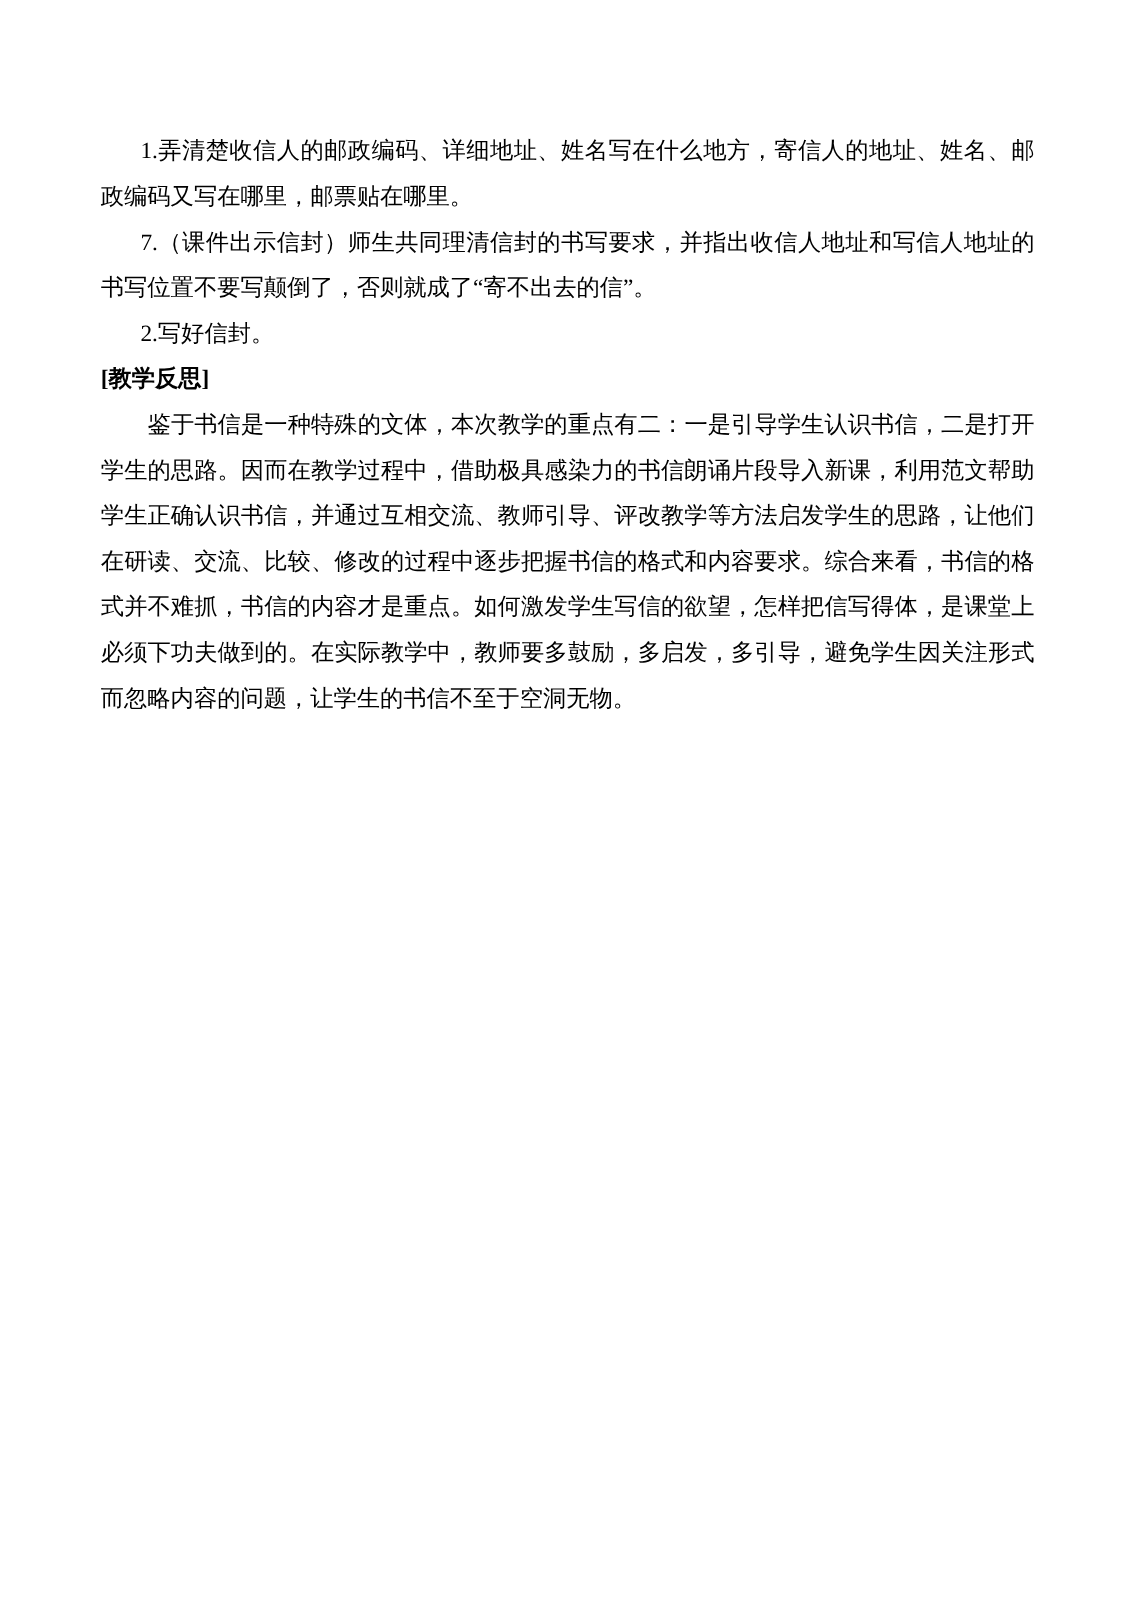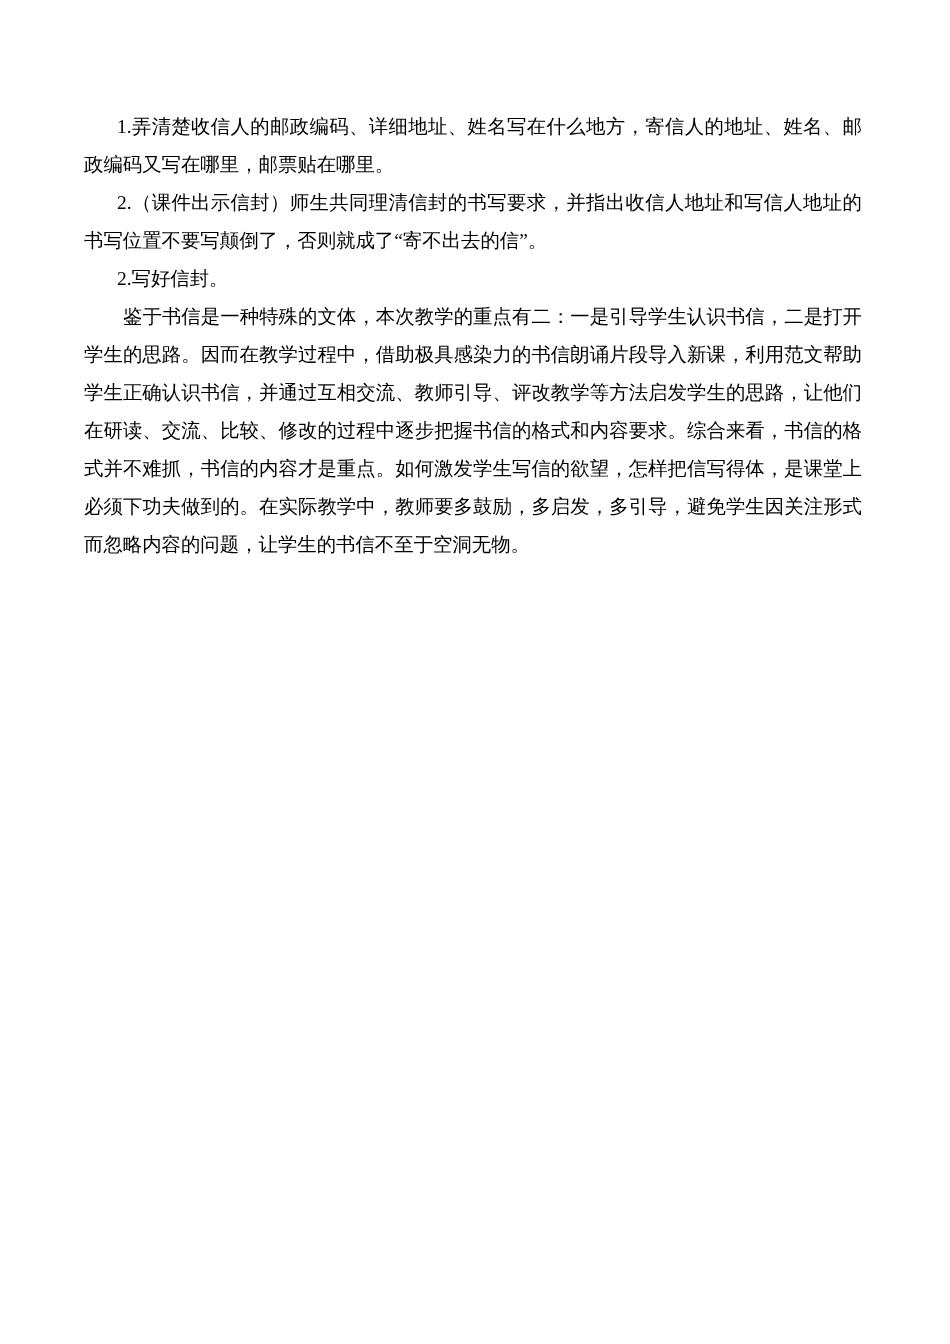--- a/index.html
+++ b/index.html
@@ -39,17 +39,18 @@
       font-weight: bold;
       text-indent: 0;
     }
   </style>
 </head>
 <body>
 
 <div class="page">
   <div class="content">
     <p class="indent-item">1.弄清楚收信人的邮政编码、详细地址、姓名写在什么地方，寄信人的地址、姓名、邮政编码又写在哪里，邮票贴在哪里。</p>
-    <p class="indent-item">2.（课件出示信封）师生共同理清信封的书写要求，并指出收信人地址和写信人地址的书写位置不要写颠倒了，否则就成了“寄不出去的信”。</p>
+    <p class="indent-item">7.（课件出示信封）师生共同理清信封的书写要求，并指出收信人地址和写信人地址的书写位置不要写颠倒了，否则就成了“寄不出去的信”。</p>
     <p class="indent-item">2.写好信封。</p>
+    <p class="section-heading">[教学反思]</p>
     <p class="indent-para">鉴于书信是一种特殊的文体，本次教学的重点有二：一是引导学生认识书信，二是打开学生的思路。因而在教学过程中，借助极具感染力的书信朗诵片段导入新课，利用范文帮助学生正确认识书信，并通过互相交流、教师引导、评改教学等方法启发学生的思路，让他们在研读、交流、比较、修改的过程中逐步把握书信的格式和内容要求。综合来看，书信的格式并不难抓，书信的内容才是重点。如何激发学生写信的欲望，怎样把信写得体，是课堂上必须下功夫做到的。在实际教学中，教师要多鼓励，多启发，多引导，避免学生因关注形式而忽略内容的问题，让学生的书信不至于空洞无物。</p>
   </div>
 </div>
 
 </body></html>

